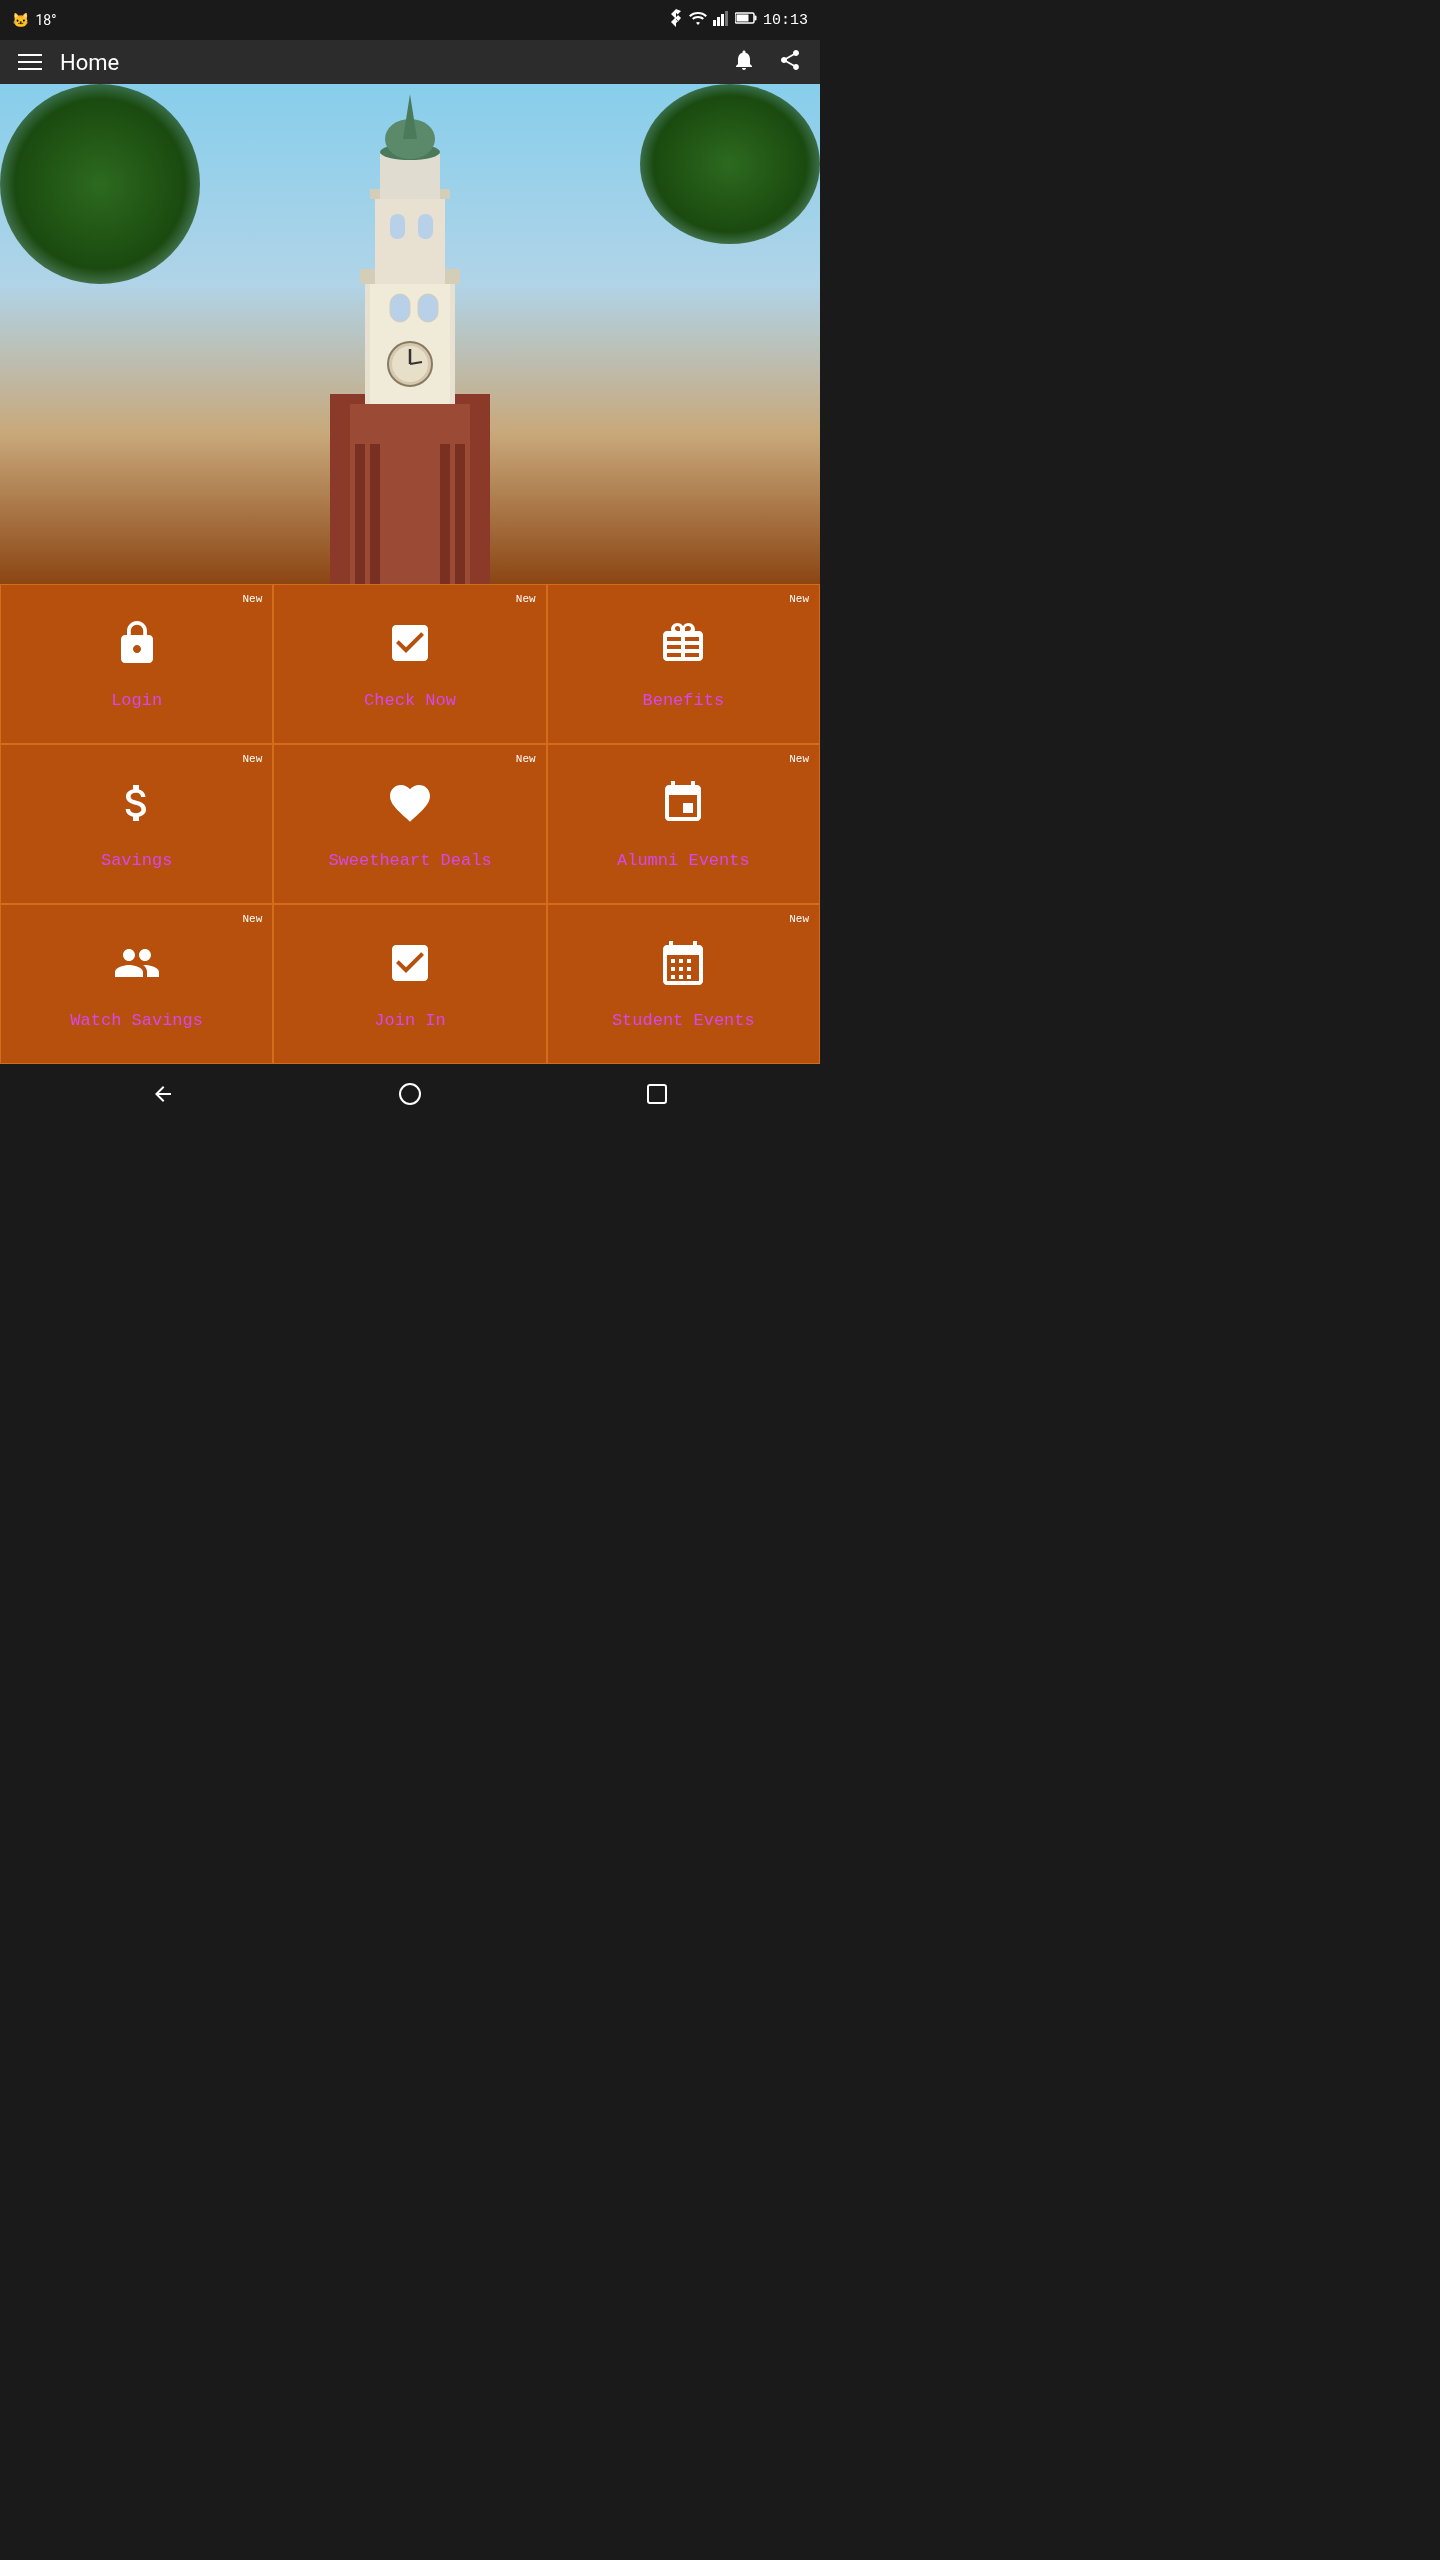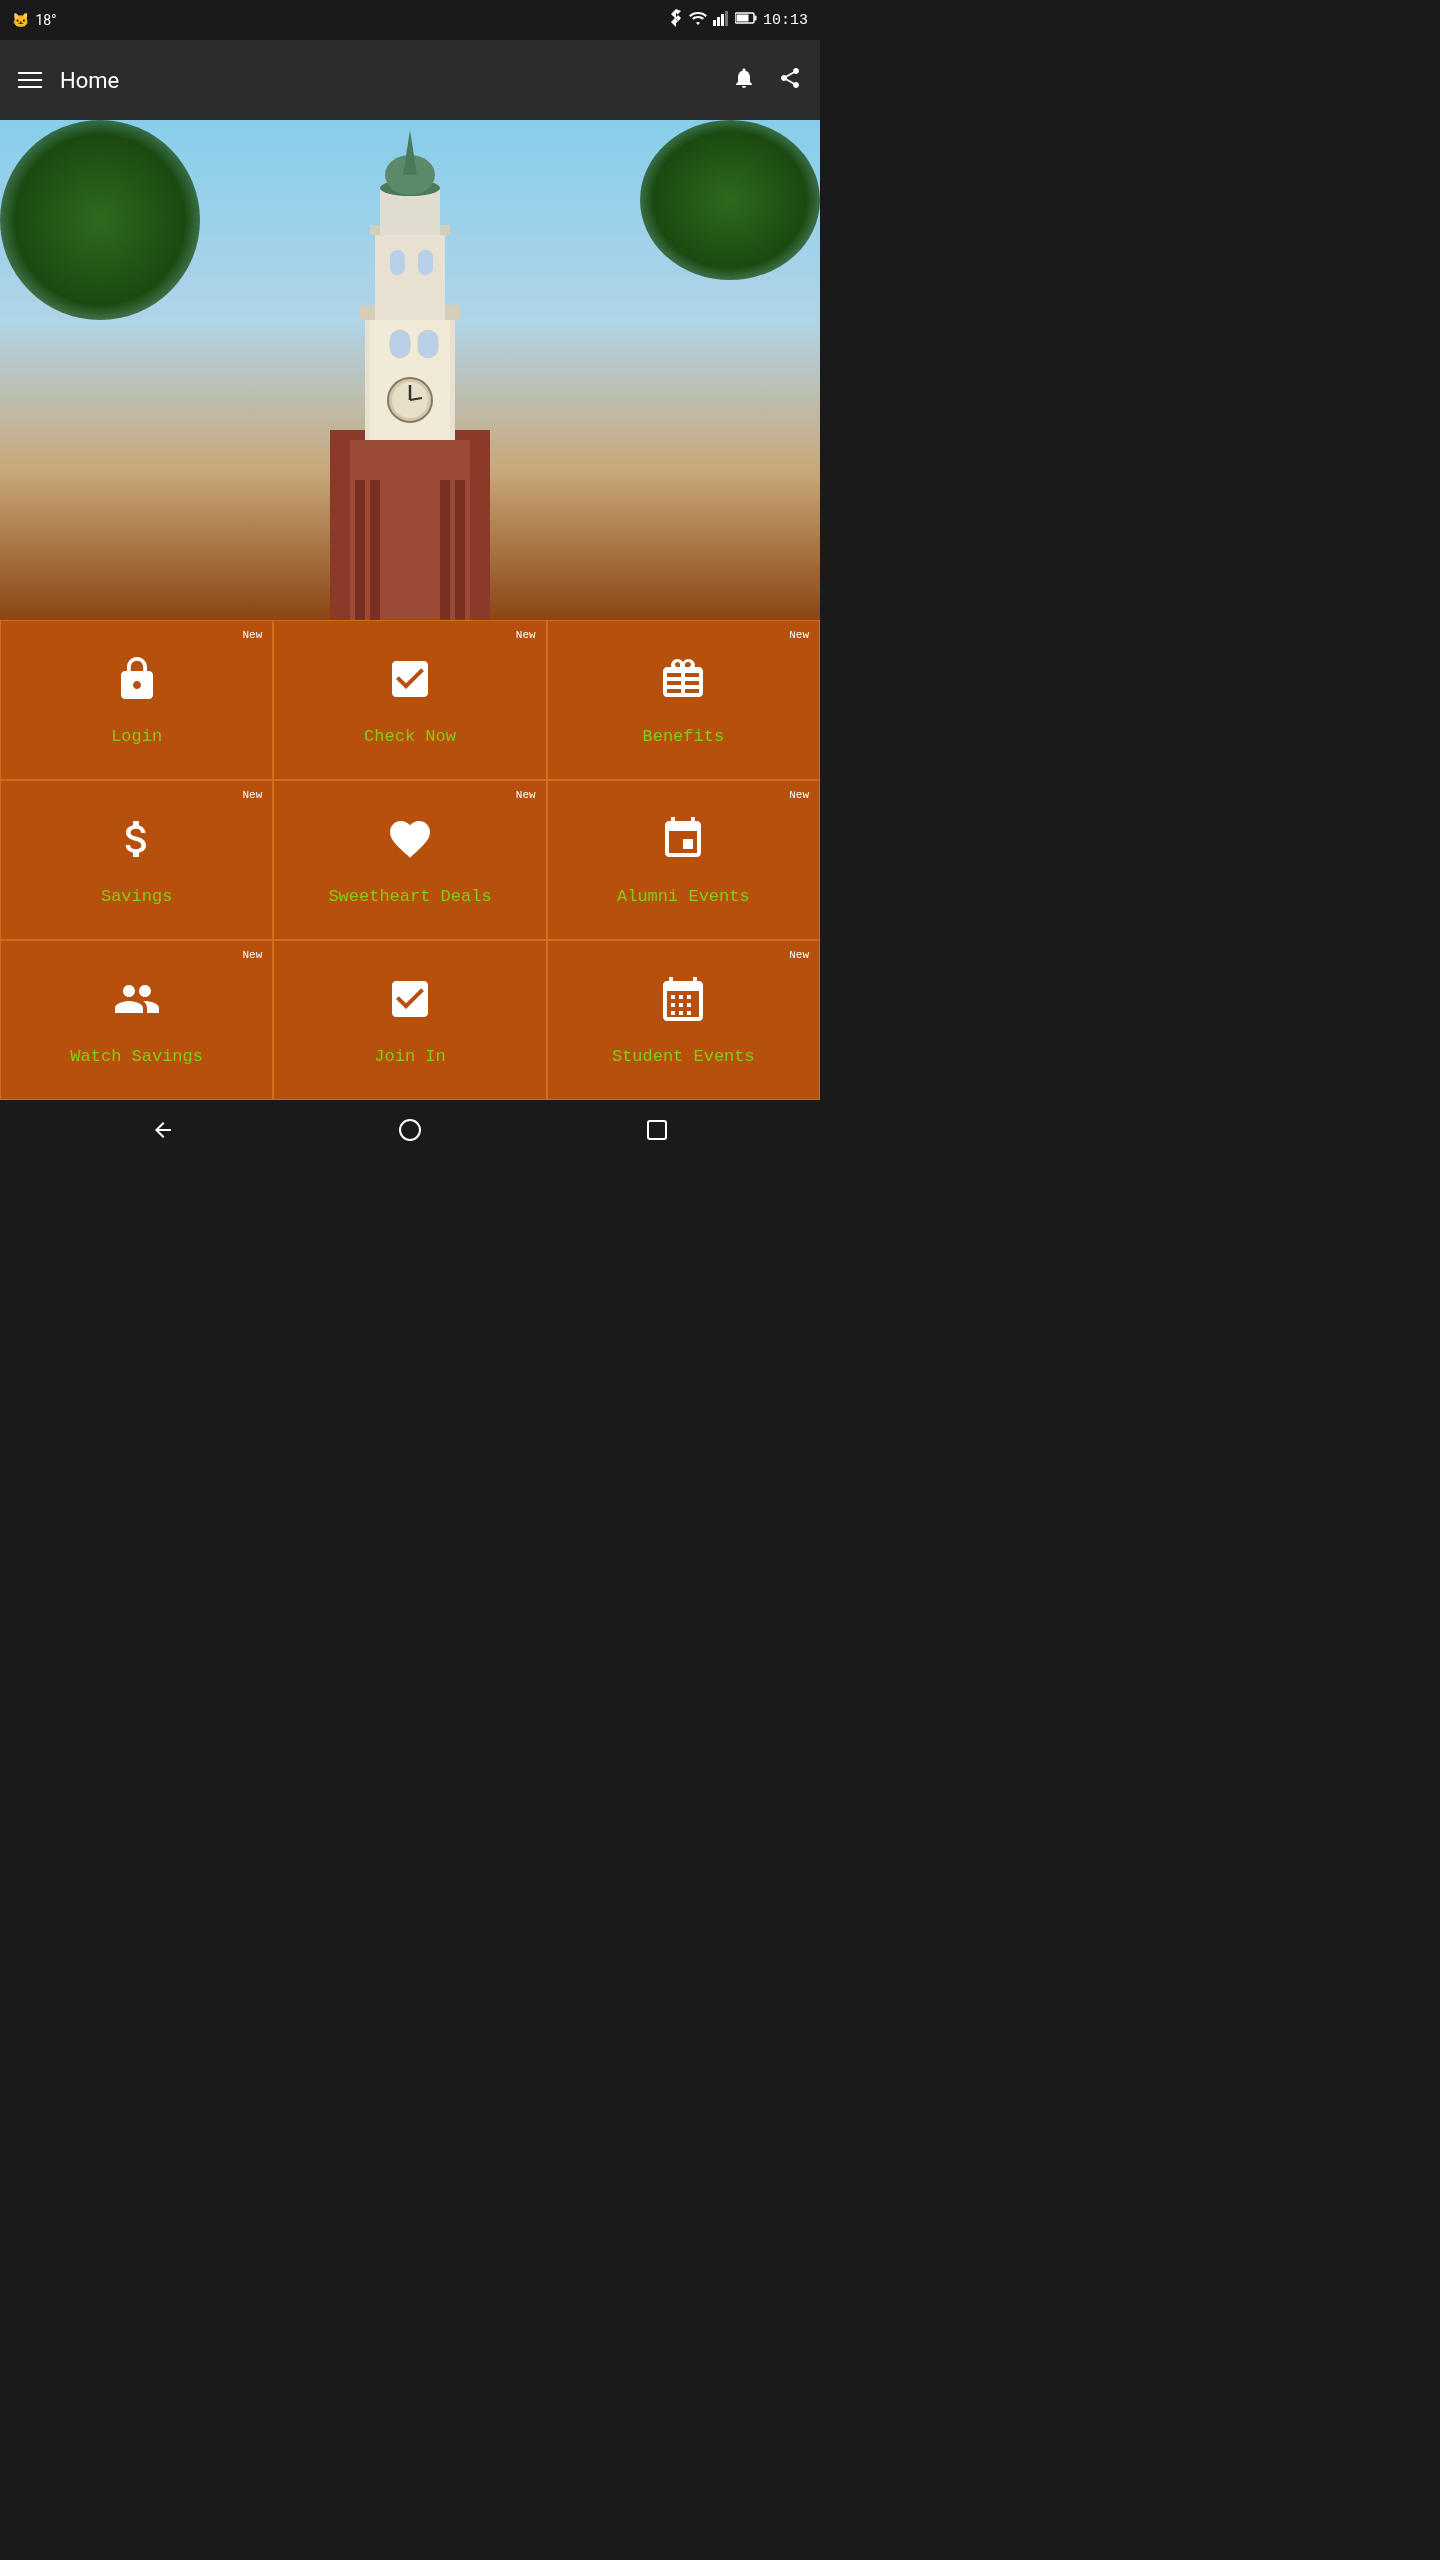--- a/index.html
+++ b/index.html
@@ -33,21 +33,21 @@
       display: flex;
       align-items: center;
       gap: 6px;
       font-size: 14px;
       font-family: Liberation Mono, monospace;
     }
 
     
     .nav-bar {
       width: 100%;
-      height: 80px;
+      height: 44px;
       background: #2c2c2c;
       display: flex;
       align-items: center;
       justify-content: space-between;
       padding: 0 18px;
       color: white;
     }
     .nav-left {
       display: flex;
       align-items: center;
@@ -124,21 +124,21 @@
 
     .tile-icon {
       font-size: 42px;
       line-height: 1;
     }
 
     .tile-label {
       font-size: 17px;
       font-weight: 400;
       text-align: center;
-      color: #84cc16;
+      color: #d946ef;
     }
 
     .new-badge {
       position: absolute;
       top: 8px;
       right: 10px;
       font-size: 11px;
       color: white;
       font-weight: 500;
     }

